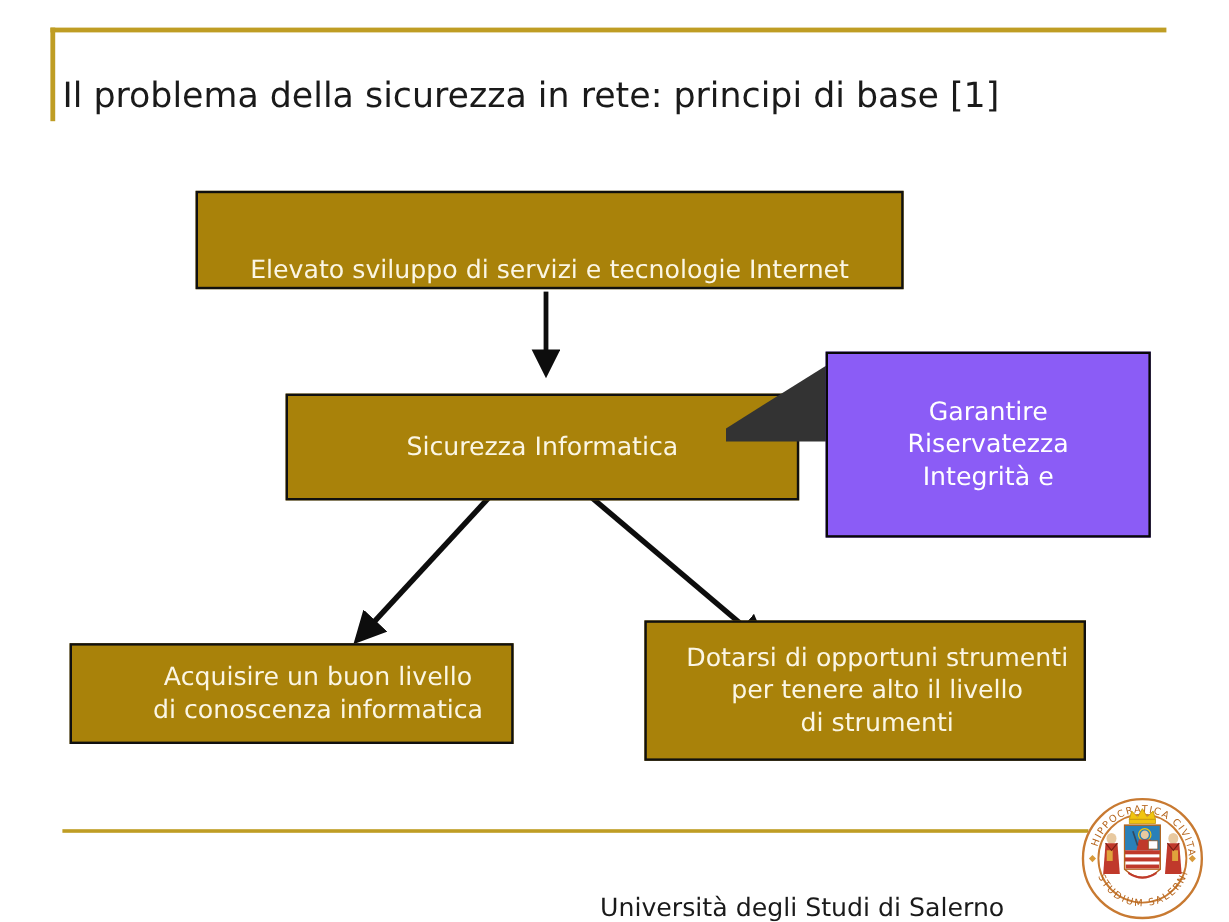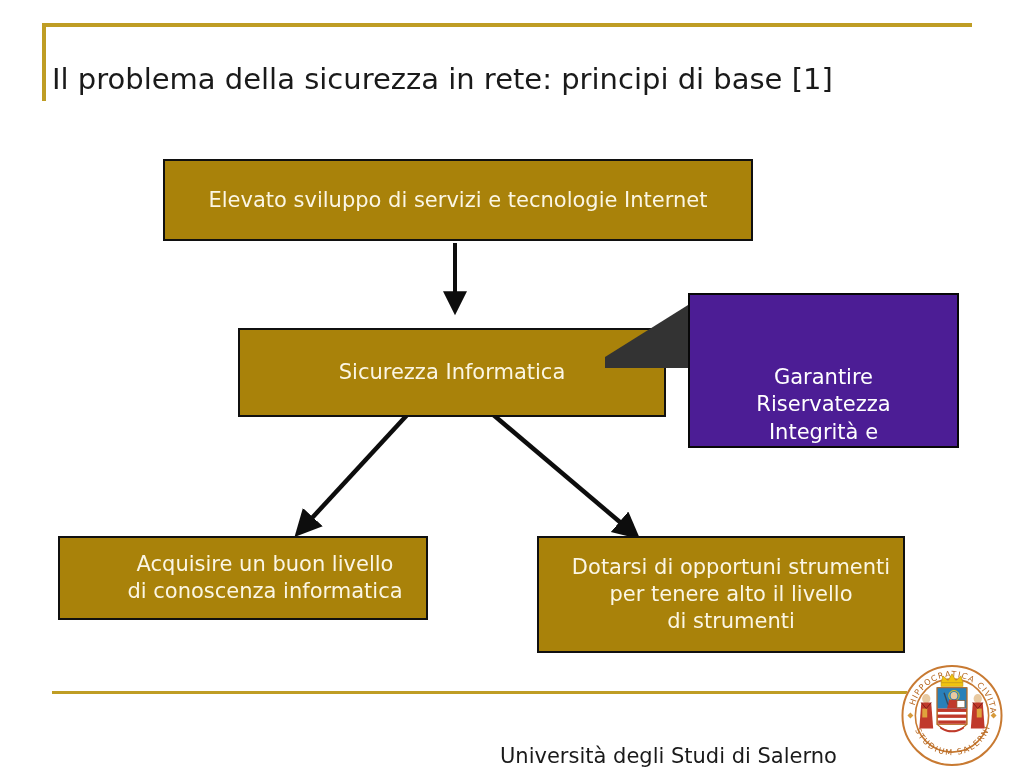--- a/index.html
+++ b/index.html
@@ -69,65 +69,66 @@
     justify-content: center;
     text-align: center;
     line-height: 1.28;
   }
   #box-top {
     left: 163px;
     top: 159px;
     width: 590px;
     height: 82px;
     font-size: 21px;
+    align-items: flex-end;
   }
   #box-middle {
     left: 238px;
     top: 328px;
     width: 428px;
     height: 89px;
     font-size: 21px;
   }
   #box-bottom-left {
     left: 58px;
     top: 536px;
     width: 370px;
     height: 84px;
     font-size: 21px;
     padding-left: 44px;
   }
   #box-bottom-right {
     left: 537px;
-    top: 536px;
+    top: 517px;
     width: 368px;
     height: 117px;
     font-size: 21px;
     padding-left: 20px;
   }
 
   
   #callout-wrap {
     position: absolute;
     left: 600px;
     top: 290px;
     width: 365px;
     height: 162px;
   }
   #callout-box {
     position: absolute;
     left: 88px;
     top: 3px;
     width: 271px;
     height: 155px;
-    background: #4c1d95;
+    background: #8b5cf6;
     border: 2px solid #080808;
     box-sizing: border-box;
     color: #ffffff;
     display: flex;
-    align-items: flex-end;
+    align-items: center;
     justify-content: center;
     text-align: center;
     font-size: 21px;
     line-height: 1.30;
   }
   #callout-tail {
     position: absolute;
     left: 0px;
     top: 0px;
     width: 110px;

